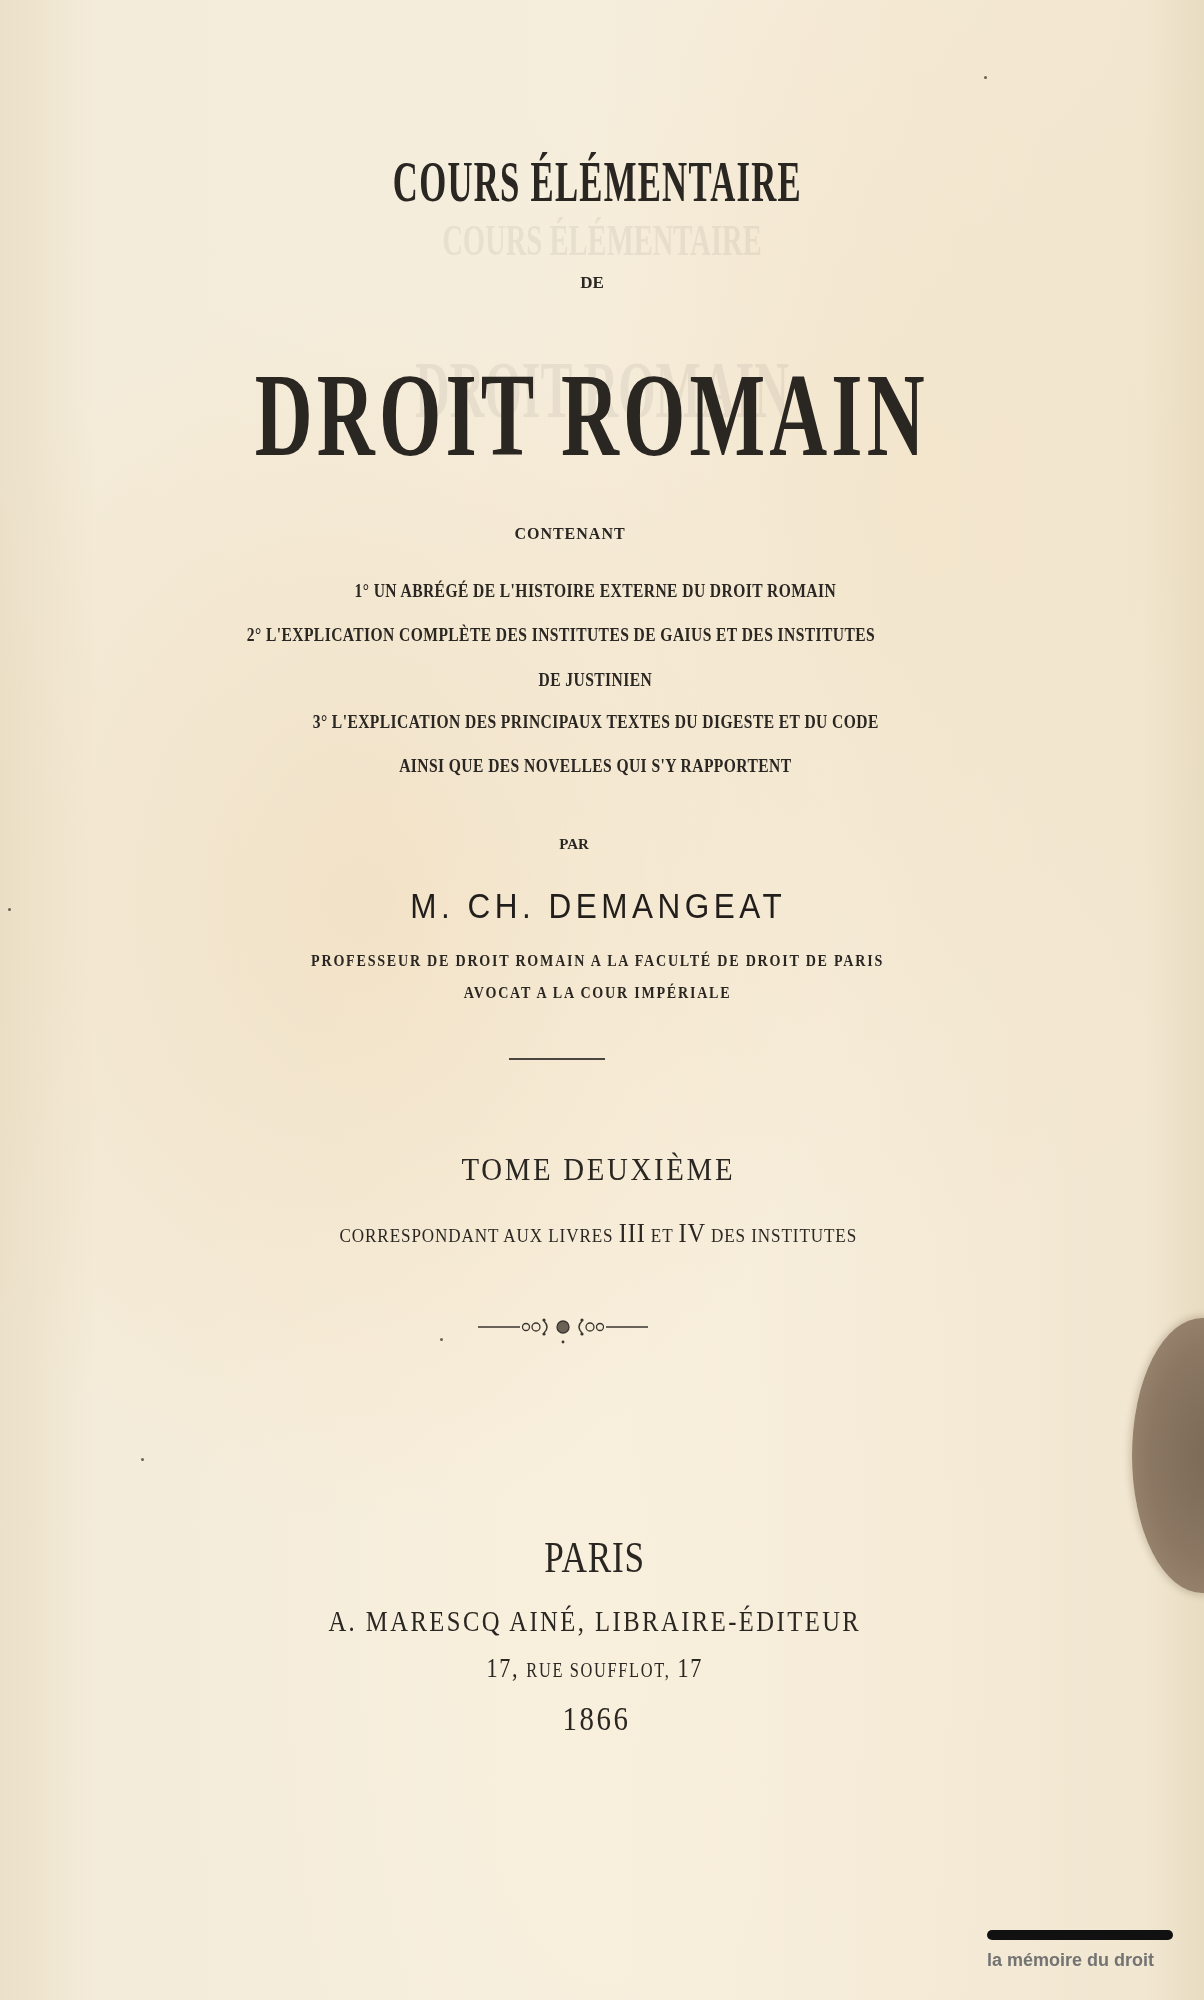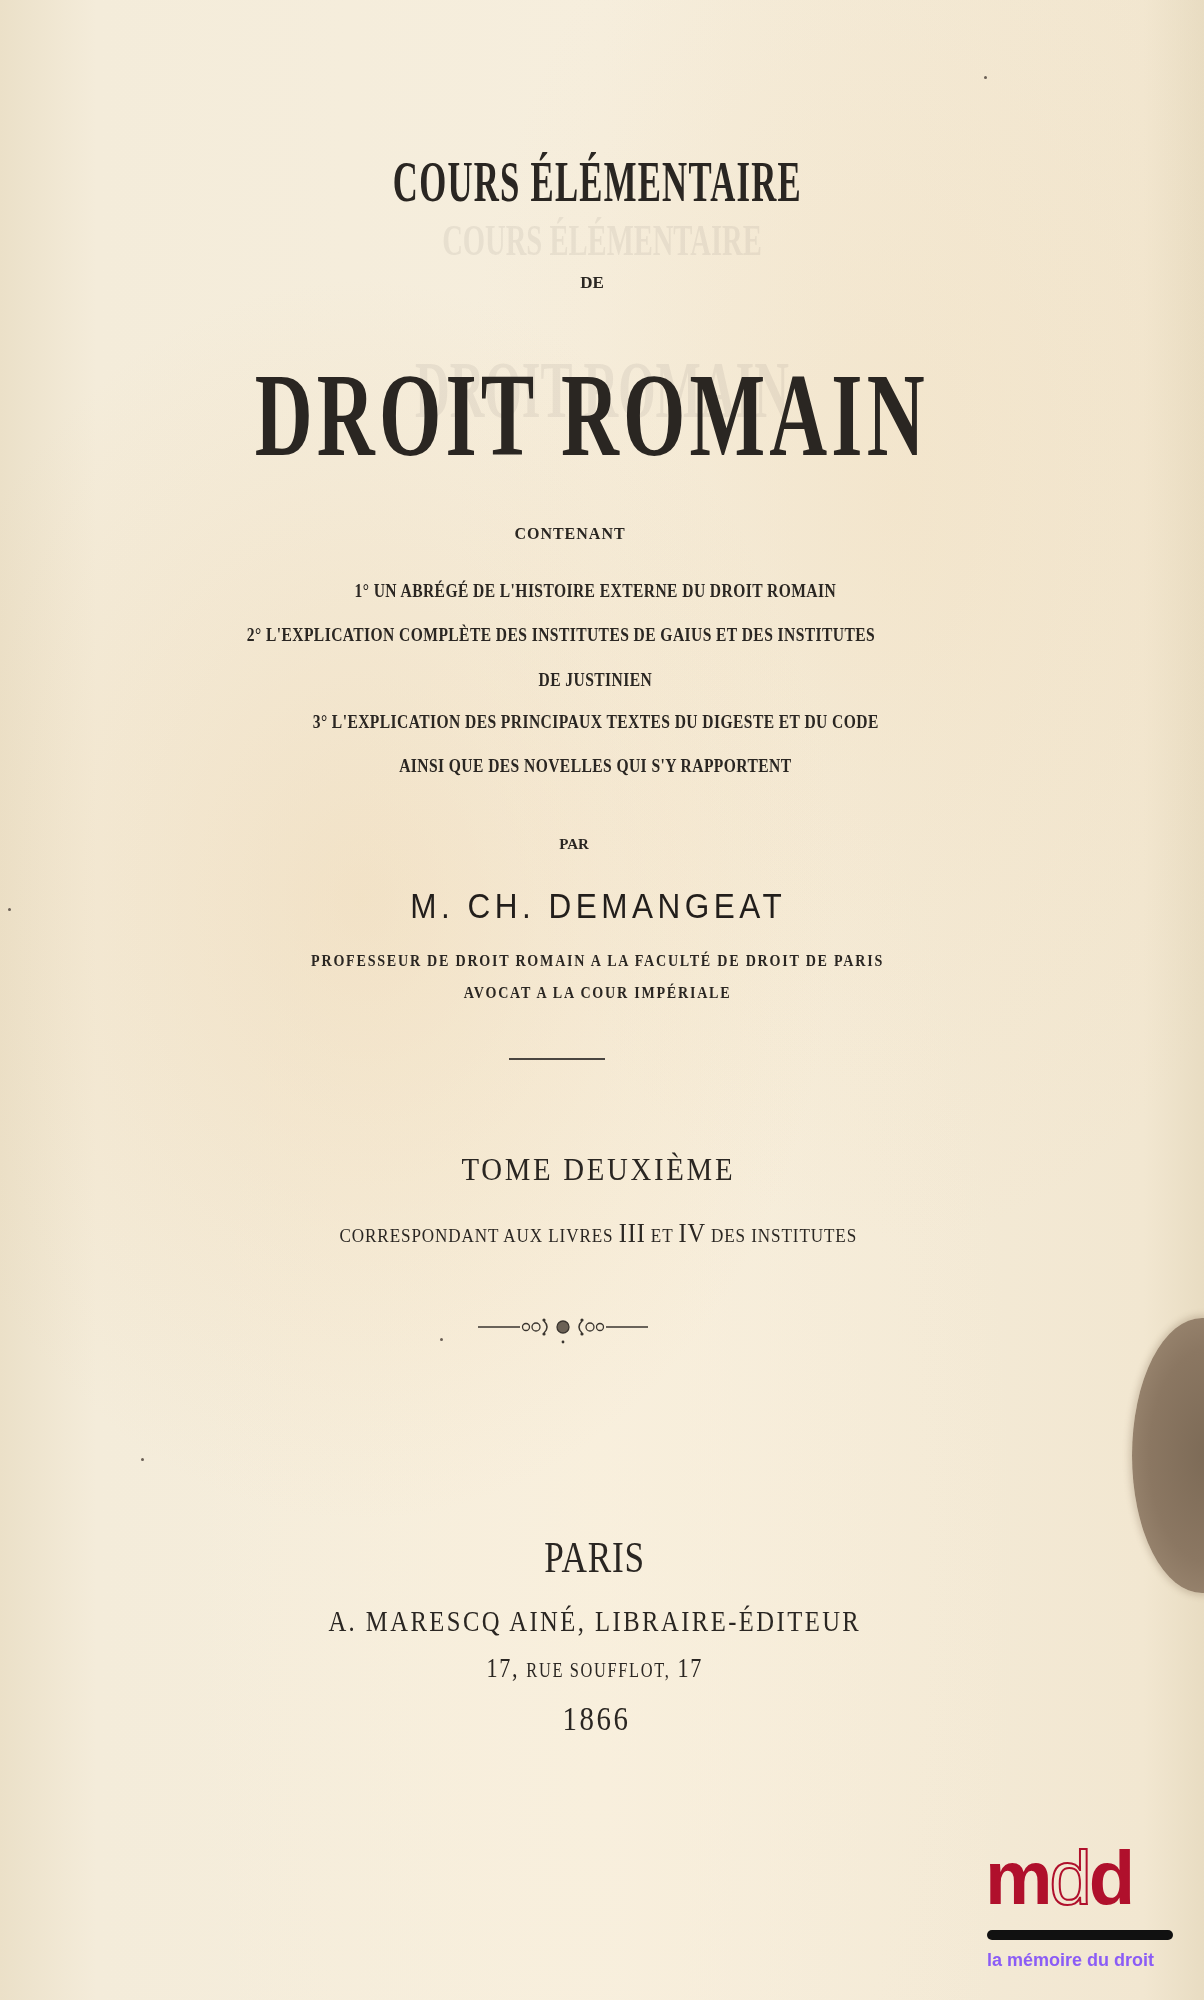--- a/index.html
+++ b/index.html
@@ -43,21 +43,21 @@
     position:absolute; top:1318px; left:1132px; width:140px; height:275px;
     border-radius:50%;
     background:radial-gradient(ellipse at 55% 50%, #7c6a56 0%, #8b7762 55%, #9a8670 80%, rgba(140,120,95,0.6) 100%);
     box-shadow:0 0 6px 3px rgba(120,95,70,0.25);
   }
   .dot { position:absolute; width:3px; height:3px; border-radius:50%; background:#6a5f55; }
   .logo { position:absolute; left:985px; top:1838px; width:190px; height:130px; }
   .logo-mdd { position:absolute; left:0; top:0; font-family:"Liberation Sans", "DejaVu Sans", sans-serif; font-size:76px; font-weight:bold; color:#b0102c; letter-spacing:-3px; line-height:80px; }
   .logo-mdd .outline { color:transparent; -webkit-text-stroke:2px #b0102c; font-weight:normal; }
   .logo-bar { position:absolute; left:2px; top:92px; width:186px; height:10px; border-radius:5px; background:#111; }
-  .logo-tag { position:absolute; left:2px; top:112px; font-family:"Liberation Sans", "DejaVu Sans", sans-serif; font-size:18px; font-weight:bold; color:#8b5cf6; white-space:nowrap; }
+  .logo-tag { position:absolute; left:2px; top:112px; font-family:"Liberation Sans", "DejaVu Sans", sans-serif; font-size:18px; font-weight:bold; color:#737373; white-space:nowrap; }
   .ghost { position:absolute; left:0; width:1204px; text-align:center; color:rgba(80,70,60,0.08); font-weight:bold; white-space:nowrap; }
 </style>
 </head>
 <body>
 
 <div class="ghost" style="top:215px;font-size:44px;transform:scaleX(0.65);">COURS ÉLÉMENTAIRE</div>
 <div class="ghost" style="top:345px;font-size:80px;transform:scaleX(0.6);">DROIT ROMAIN</div>
 
 <div class="line title-top">COURS ÉLÉMENTAIRE</div>
 <div class="line de">DE</div>
@@ -112,16 +112,15 @@
 </div>
 <div class="line year">1866</div>
 
 <div class="stain"></div>
 <div class="dot" style="left:984px;top:76px;"></div>
 <div class="dot" style="left:8px;top:908px;"></div>
 <div class="dot" style="left:141px;top:1458px;"></div>
 <div class="dot" style="left:440px;top:1338px;"></div>
 
 <div class="logo">
-  <div class="logo-mdd"><span>m</span><span class="outline">d</span><span>d</span></div>
   <div class="logo-bar"></div>
   <div class="logo-tag">la mémoire du droit</div>
 </div>
 
 </body></html>

